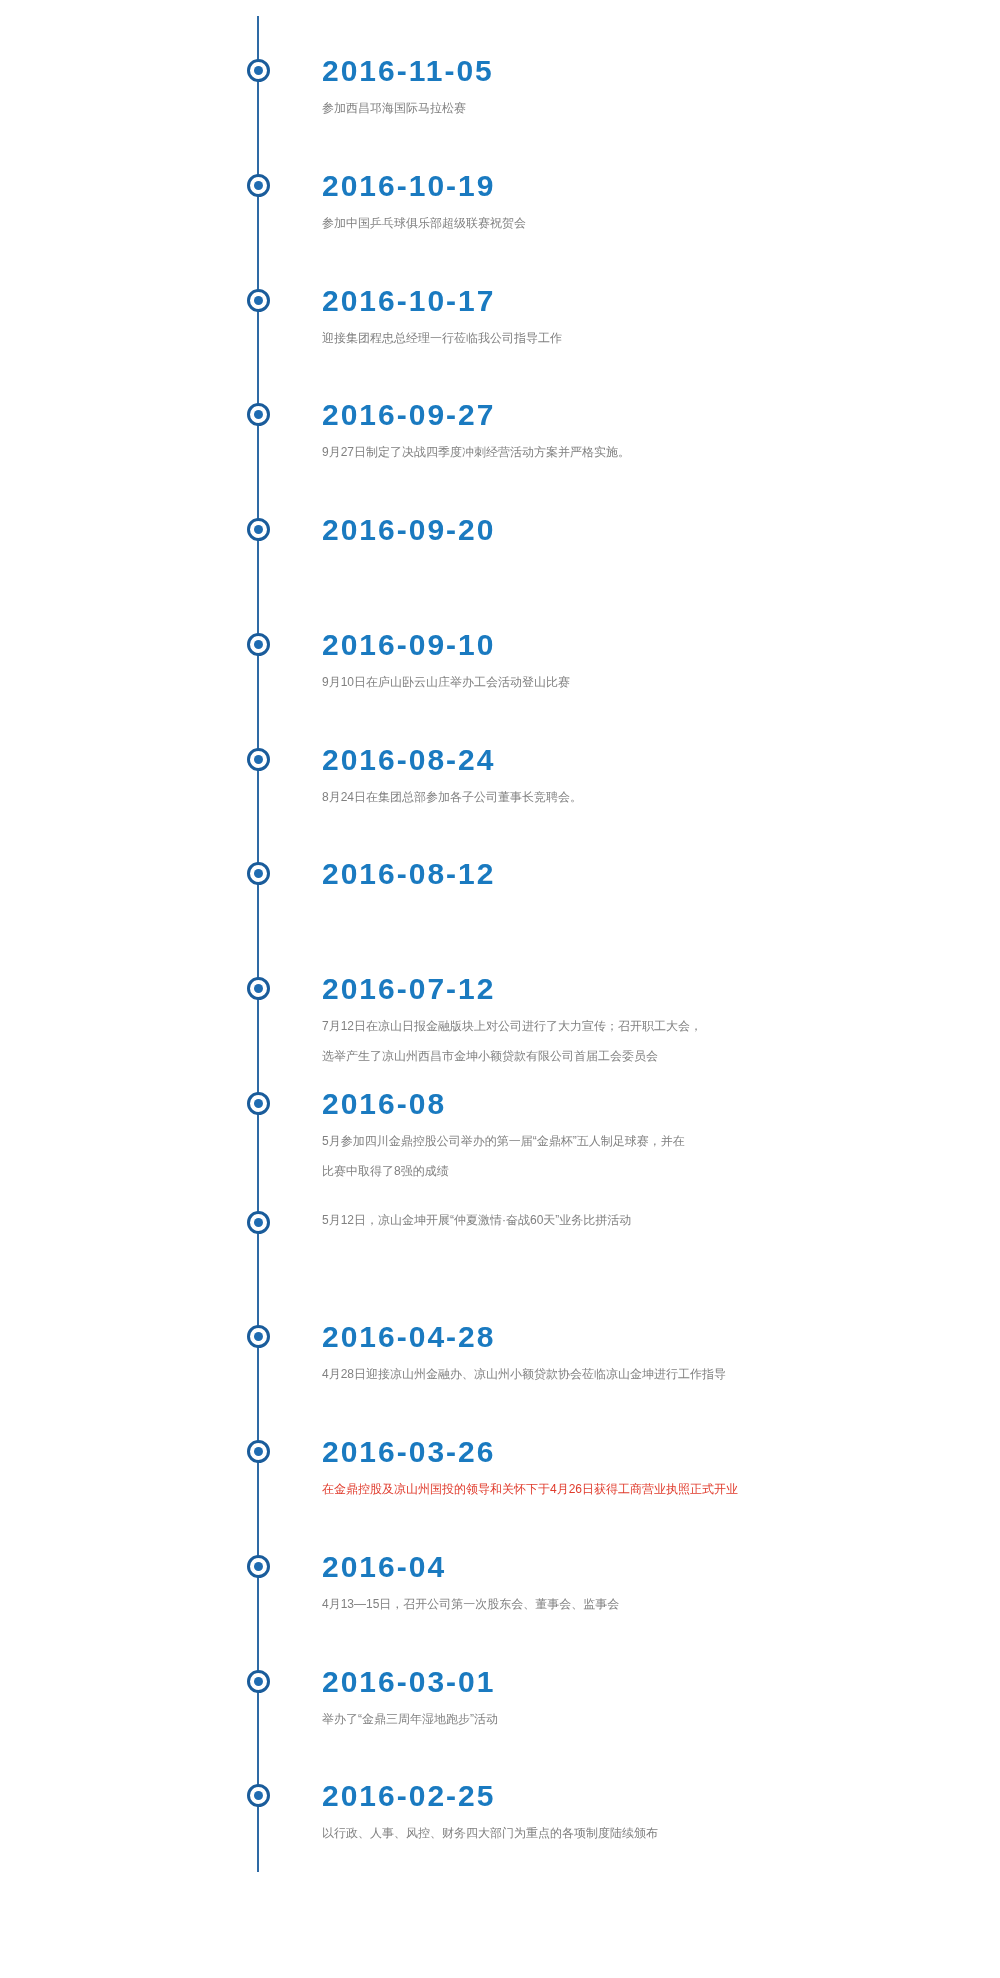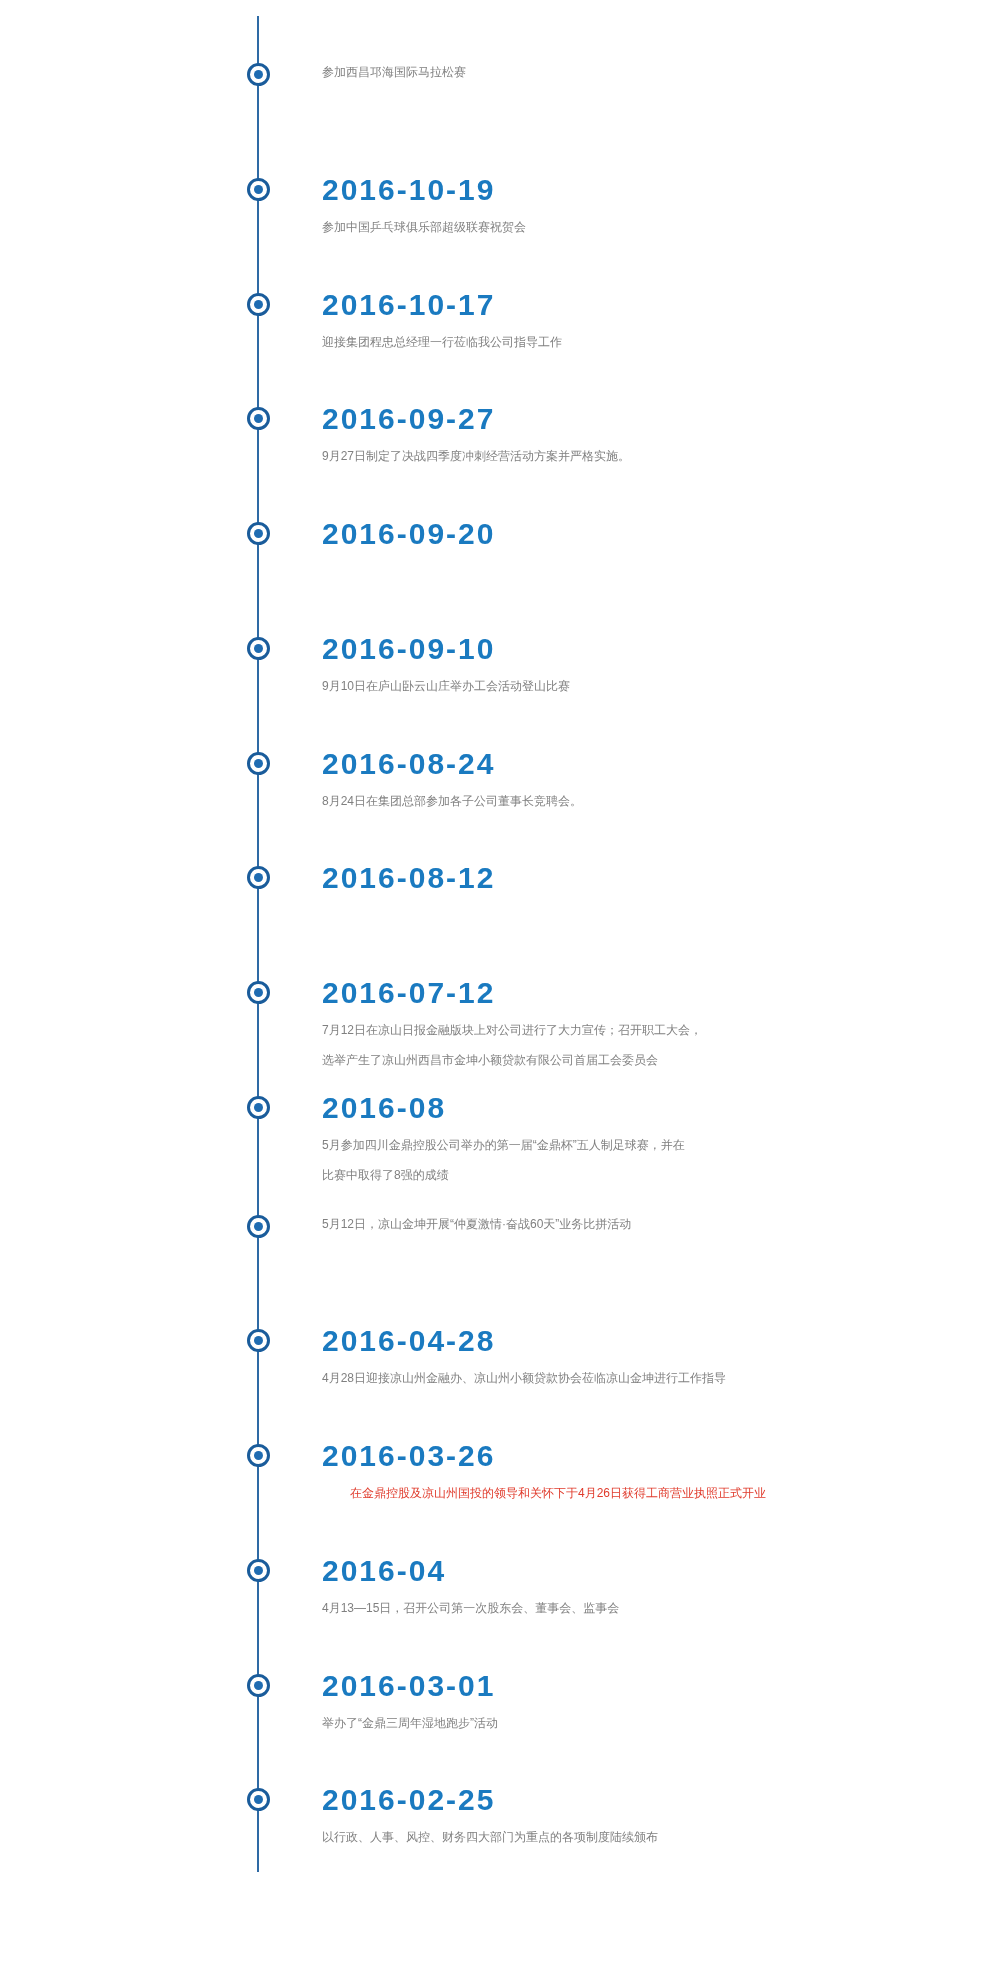--- a/index.html
+++ b/index.html
@@ -63,33 +63,33 @@
   }
   .desc {
     margin: 4px 0 0 0;
     font-size: 12px;
     line-height: 30px;
     color: var(--desc-color, #808080);
     white-space: pre-line;
   }
   .item.highlight .desc {
     color: var(--highlight-color, #e03b2c);
-    margin-left: 28px;
   }
 </style>
 </head>
 <body>
 
 <div class="timeline">
   <div class="tl-line"></div>
   <div class="items" id="items">
       <div class="item">
     <span class="marker">
       <span class="dot"></span>
     </span>
+    <h2 class="date">2016-11-05</h2>
     <p class="desc">参加西昌邛海国际马拉松赛</p>
   </div>
       <div class="item">
     <span class="marker">
       <span class="dot"></span>
     </span>
     <h2 class="date">2016-10-19</h2>
     <p class="desc">参加中国乒乓球俱乐部超级联赛祝贺会</p>
   </div>
       <div class="item">

